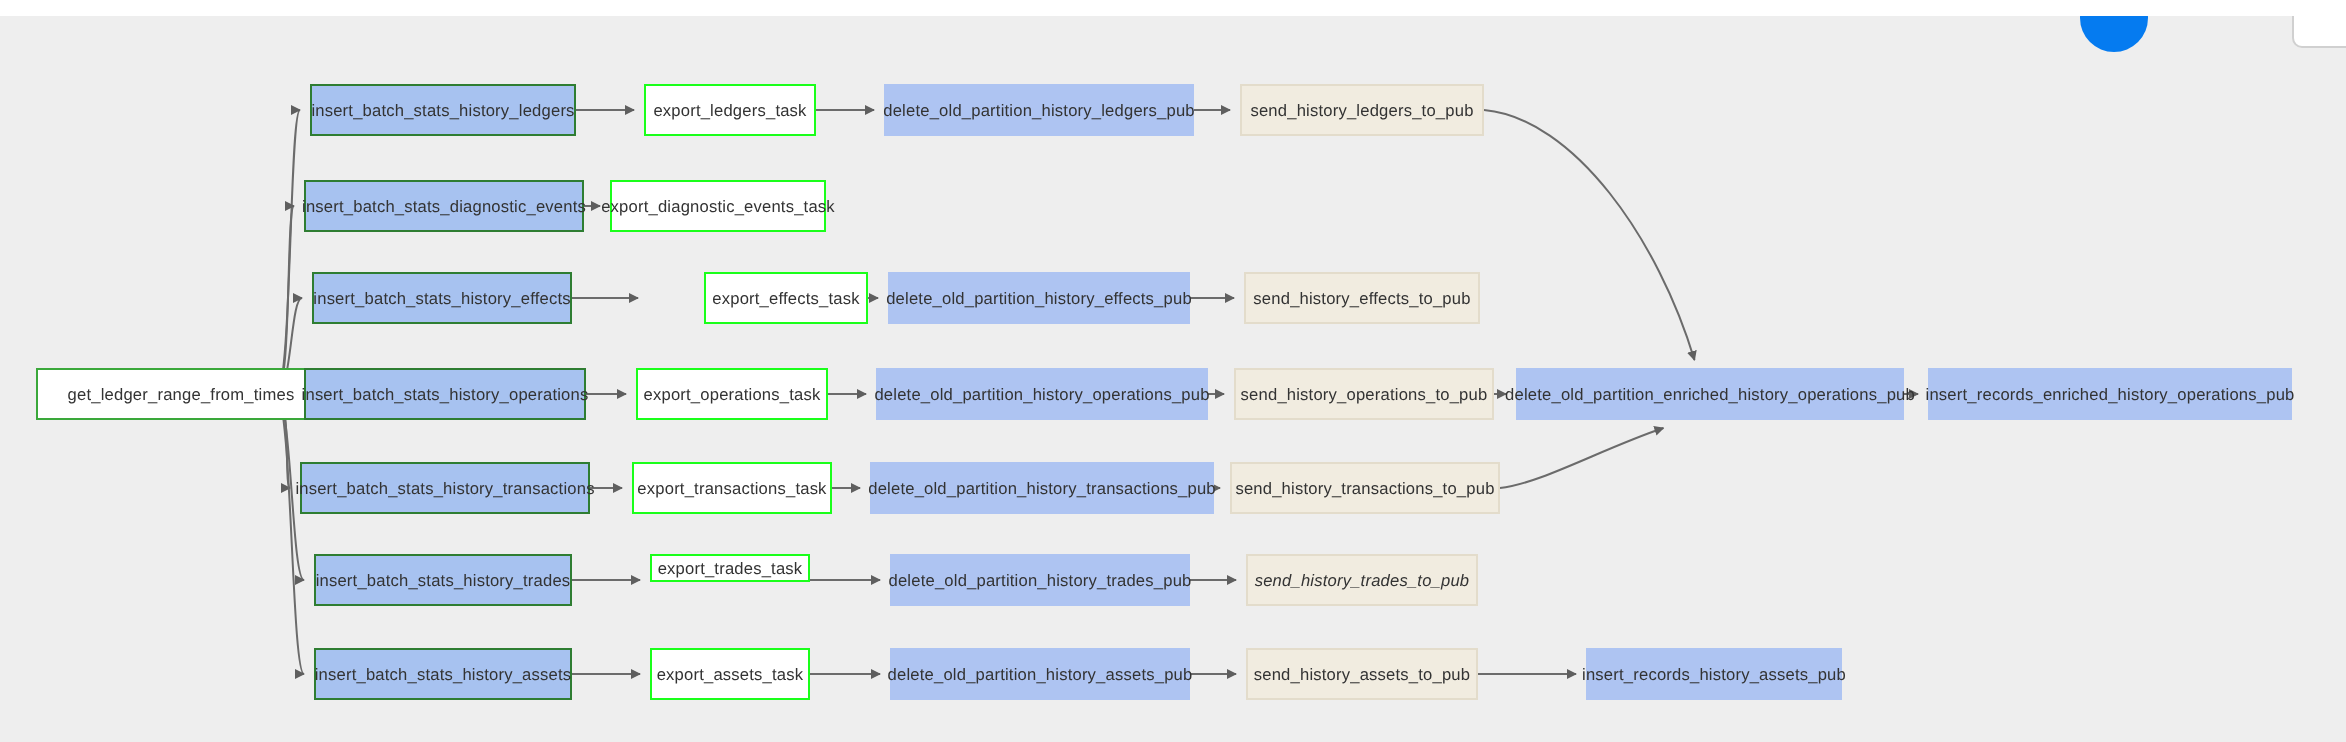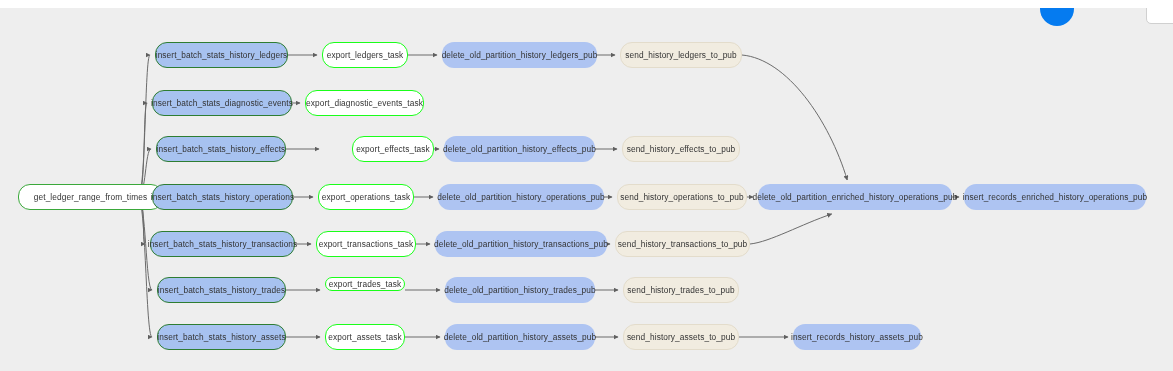--- a/index.html
+++ b/index.html
@@ -31,21 +31,21 @@
     width: 1173px;
     height: 363px;
     pointer-events: none;
   }
   .node {
     position: absolute;
     box-sizing: border-box;
     display: flex;
     align-items: center;
     justify-content: center;
-    border-radius: 12px;
+    border-radius: 0;
     font-size: 8.3px;
     letter-spacing: 0.1px;
     color: #333333;
     white-space: nowrap;
     text-align: center;
     line-height: 1;
   }
   
   .n-root {
     background: #ffffff;
@@ -129,39 +129,39 @@
           <path d="M 739 329 L 788 329" marker-end="url(#arrow)"></path>
         </g>
     </svg>
     <div id="node-layer">
         <div class="node n-root" style="left: 18px; top: 176px; width: 145px; height: 26px;">get_ledger_range_from_times</div>
         <div class="node n-insert" style="left: 155px; top: 34px; width: 133px; height: 26px;">insert_batch_stats_history_ledgers</div>
         <div class="node n-export" style="left: 322px; top: 34px; width: 86px; height: 26px;">export_ledgers_task</div>
         <div class="node n-blue" style="left: 442px; top: 34px; width: 155px; height: 26px;">delete_old_partition_history_ledgers_pub</div>
         <div class="node n-cream" style="left: 620px; top: 34px; width: 122px; height: 26px;">send_history_ledgers_to_pub</div>
         <div class="node n-insert" style="left: 152px; top: 82px; width: 140px; height: 26px;">insert_batch_stats_diagnostic_events</div>
-        <div class="node n-export" style="left: 305px; top: 82px; width: 119px; height: 26px;">export_diagnostic_events_task</div>
+        <div class="node n-export" style="left: 305px; top: 82px; width: 108px; height: 26px;">export_diagnostic_events_task</div>
         <div class="node n-insert" style="left: 156px; top: 128px; width: 130px; height: 26px;">insert_batch_stats_history_effects</div>
         <div class="node n-export" style="left: 324px; top: 128px; width: 82px; height: 26px; margin-left: 28px;">export_effects_task</div>
         <div class="node n-blue" style="left: 444px; top: 128px; width: 151px; height: 26px;">delete_old_partition_history_effects_pub</div>
         <div class="node n-cream" style="left: 622px; top: 128px; width: 118px; height: 26px;">send_history_effects_to_pub</div>
         <div class="node n-insert" style="left: 152px; top: 176px; width: 141px; height: 26px;">insert_batch_stats_history_operations</div>
         <div class="node n-export" style="left: 318px; top: 176px; width: 96px; height: 26px;">export_operations_task</div>
         <div class="node n-blue" style="left: 438px; top: 176px; width: 166px; height: 26px;">delete_old_partition_history_operations_pub</div>
         <div class="node n-cream" style="left: 617px; top: 176px; width: 130px; height: 26px;">send_history_operations_to_pub</div>
         <div class="node n-blue" style="left: 758px; top: 176px; width: 194px; height: 26px;">delete_old_partition_enriched_history_operations_pub</div>
         <div class="node n-blue" style="left: 964px; top: 176px; width: 182px; height: 26px;">insert_records_enriched_history_operations_pub</div>
         <div class="node n-insert" style="left: 150px; top: 223px; width: 145px; height: 26px;">insert_batch_stats_history_transactions</div>
         <div class="node n-export" style="left: 316px; top: 223px; width: 100px; height: 26px;">export_transactions_task</div>
         <div class="node n-blue" style="left: 435px; top: 223px; width: 172px; height: 26px;">delete_old_partition_history_transactions_pub</div>
         <div class="node n-cream" style="left: 615px; top: 223px; width: 135px; height: 26px;">send_history_transactions_to_pub</div>
         <div class="node n-insert" style="left: 157px; top: 269px; width: 129px; height: 26px;">insert_batch_stats_history_trades</div>
         <div class="node n-export" style="left: 325px; top: 269px; width: 80px; height: 14px;">export_trades_task</div>
         <div class="node n-blue" style="left: 445px; top: 269px; width: 150px; height: 26px;">delete_old_partition_history_trades_pub</div>
-        <div class="node n-cream" style="left: 623px; top: 269px; width: 116px; height: 26px;">send_history_trades_to_pub</div>
+        <div class="node n-cream" style="left: 623px; top: 269px; width: 116px; height: 26px; font-style: italic;">send_history_trades_to_pub</div>
         <div class="node n-insert" style="left: 157px; top: 316px; width: 129px; height: 26px;">insert_batch_stats_history_assets</div>
         <div class="node n-export" style="left: 325px; top: 316px; width: 80px; height: 26px;">export_assets_task</div>
         <div class="node n-blue" style="left: 445px; top: 316px; width: 150px; height: 26px;">delete_old_partition_history_assets_pub</div>
         <div class="node n-cream" style="left: 623px; top: 316px; width: 116px; height: 26px;">send_history_assets_to_pub</div>
         <div class="node n-blue" style="left: 793px; top: 316px; width: 128px; height: 26px;">insert_records_history_assets_pub</div>
       </div>
 
     <div class="fab" style="left: 1040px; top: -16px; width: 34px; height: 34px; background: rgb(5, 123, 240);"></div>
     <div class="corner-card" style="left: 1146px; top: -14px; width: 34px; height: 28px;"></div>
   </div>

